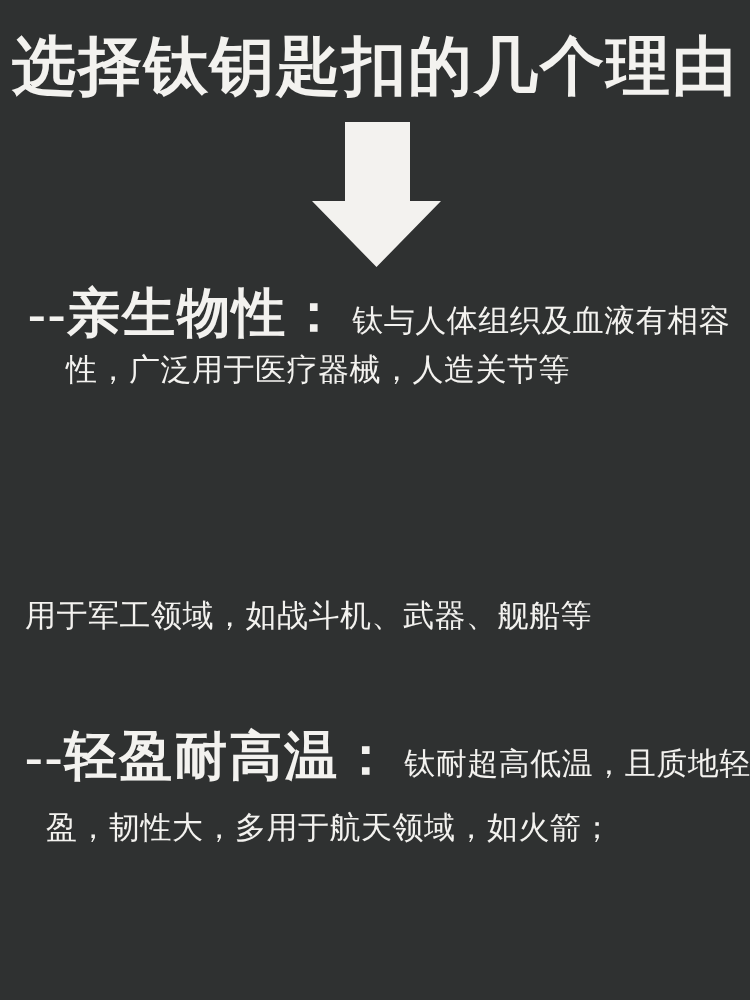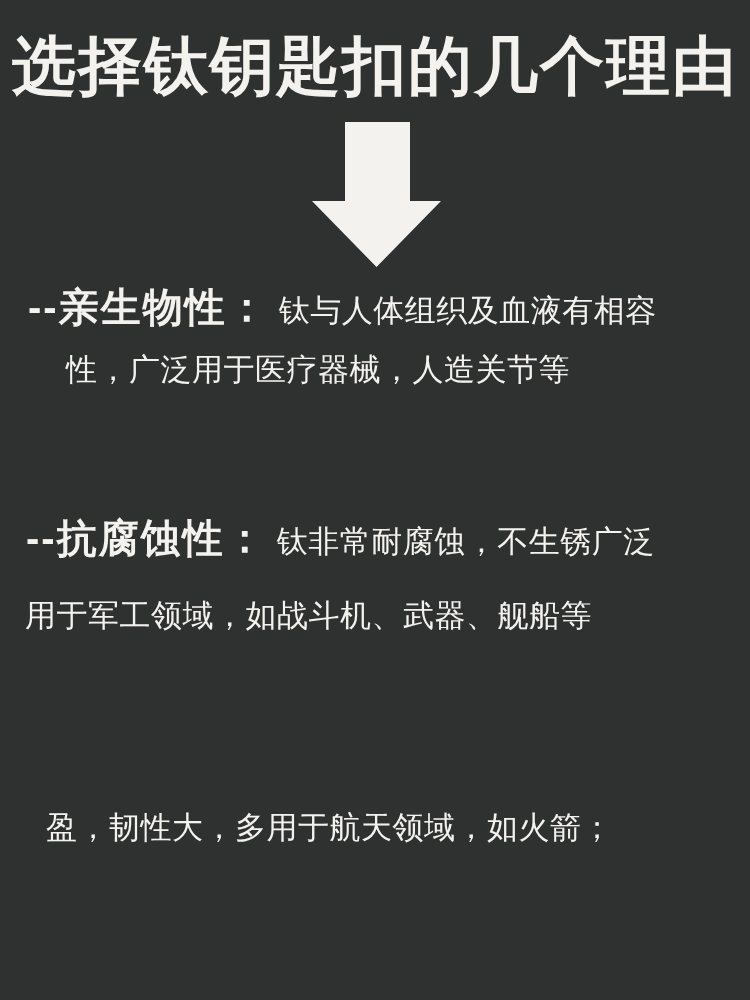--- a/index.html
+++ b/index.html
@@ -7,21 +7,21 @@
     padding: 0;
     background: #1a1b1b;
   }
   .canvas {
     position: relative;
     width: 750px;
     height: 1000px;
     overflow: hidden;
     background: var(--background, #2f3131);
     color: var(--text, #f3f2ef);
-    font-family: Liberation Sans, sans-serif;
+    font-family: Liberation Serif, serif;
   }
   .title {
     position: absolute;
     top: 30px;
     left: 0;
     width: 100%;
     margin: 0;
     text-align: center;
     font-size: 64px;
     line-height: 1.15;
@@ -39,21 +39,21 @@
   }
   .arrow polygon {
     fill: var(--text, #f3f2ef);
   }
   .line {
     position: absolute;
     line-height: 1;
     white-space: nowrap;
   }
   .label {
-    font-size: 40px;
+    font-size: 53px;
     font-weight: 900;
     letter-spacing: 2px;
   }
   .body-text {
     font-size: 31px;
     font-weight: 400;
     letter-spacing: 0.5px;
   }
   span.body-text {
     margin-left: 10px;
@@ -75,20 +75,20 @@
 
   <svg class="arrow" viewBox="0 0 129 145" aria-hidden="true">
     <polygon points="33,0 98,0 98,79 129,79 64.5,145 0,79 33,79"></polygon>
   </svg>
 
   <div class="line l-b1l1">
     <span class="label">--亲生物性：</span><span class="body-text">钛与人体组织及血液有相容</span>
   </div>
   <div class="line l-b1l2 body-text">性，广泛用于医疗器械，人造关节等</div>
 
-  <div class="line l-b2l1">
-    <span class="label">--抗腐蚀性：</span><span class="body-text">钛非常耐腐蚀，不生锈广泛</span>
-  </div>
   <div class="line l-b2l2 body-text">用于军工领域，如战斗机、武器、舰船等</div>
 
+  <div class="line l-b3l1">
+    <span class="label">--轻盈耐高温：</span><span class="body-text">钛耐超高低温，且质地轻</span>
+  </div>
   <div class="line l-b3l2 body-text">盈，韧性大，多用于航天领域，如火箭；</div>
 
 </div>
 
 </body></html>

